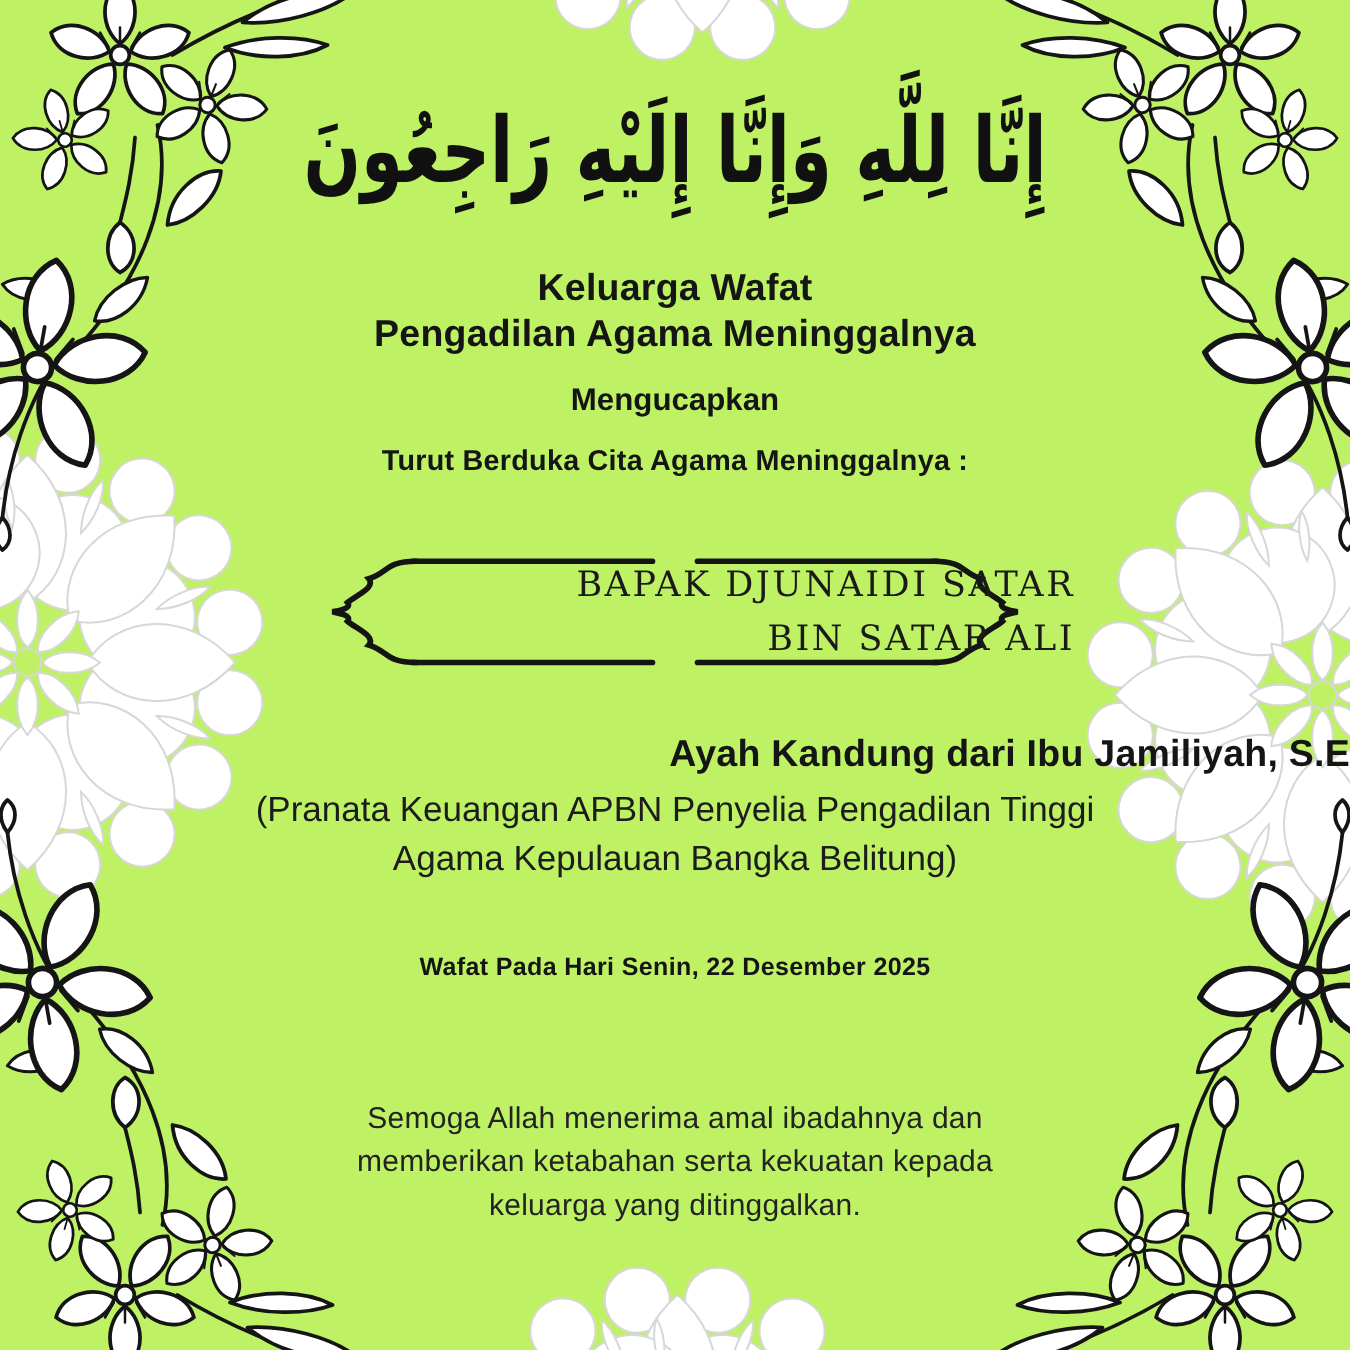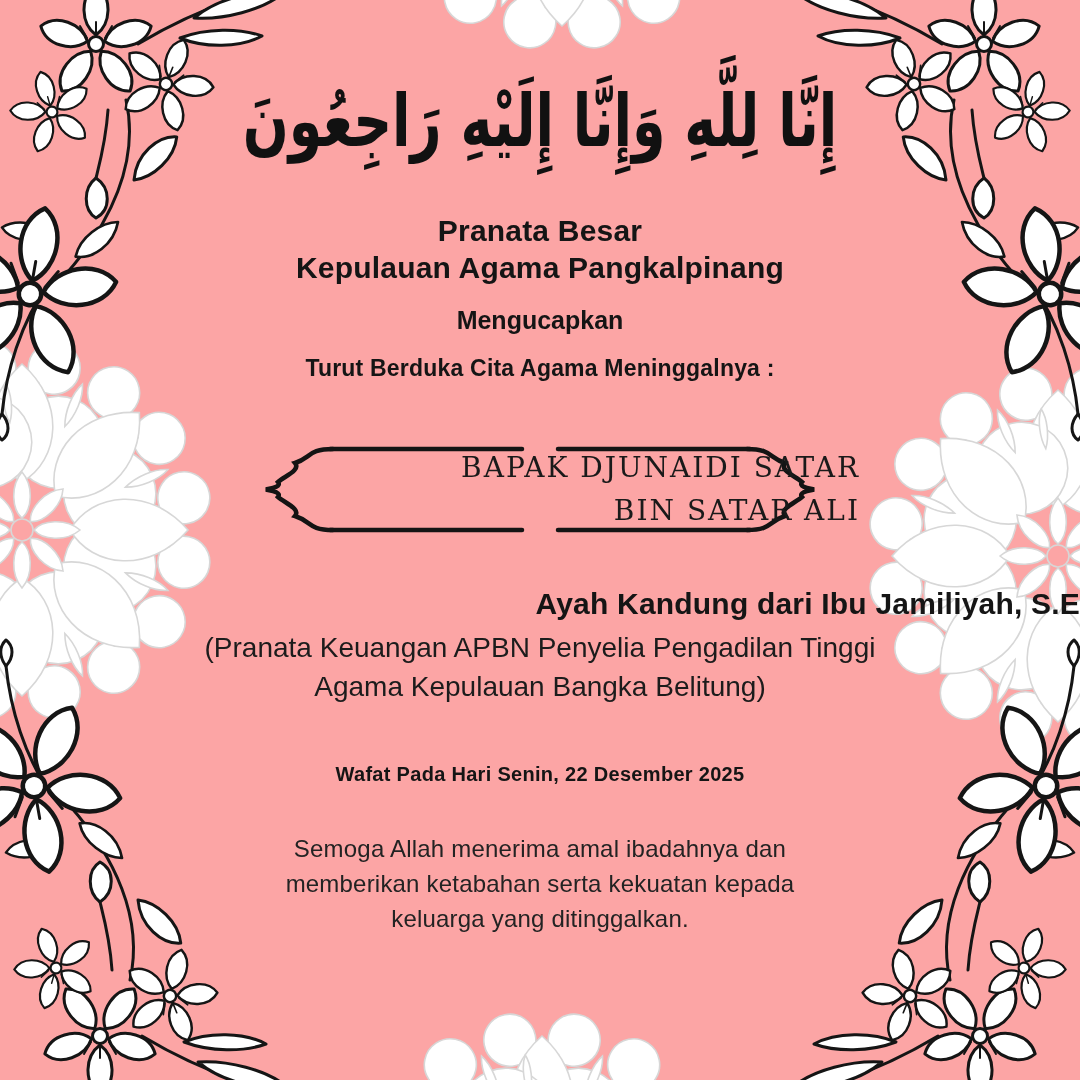--- a/index.html
+++ b/index.html
@@ -1,35 +1,35 @@
 <!DOCTYPE html>
 <html><head>
 <meta charset="utf-8">
 <style>
   html,body{margin:0;padding:0;background:#ffffff;}
-  .canvas{position:relative;width:1080px;height:1080px;background:#fca5a5;overflow:hidden;
+  .canvas{position:relative;width:1080px;height:1080px;background:#bef264;overflow:hidden;
           font-family:"Liberation Sans",sans-serif;color:#151515;}
   .bg{position:absolute;left:0;top:0;width:1080px;height:1080px;}
   .abs{position:absolute;left:0;right:0;text-align:center;}
   .calligraphy{top:78px;font-family:"DejaVu Sans",sans-serif;direction:rtl;font-weight:700;
                font-size:54px;transform:scaleY(1.35);transform-origin:50% 0;color:#111;}
   .org{top:212px;font-size:30px;font-weight:700;line-height:37px;letter-spacing:.2px;}
   .announce{top:306px;font-size:25px;font-weight:700;}
   .condole{top:355px;font-size:23px;font-weight:700;letter-spacing:.2px;}
   .name-frame{position:absolute;left:220px;top:441px;width:640px;height:97px;}
   .frame-svg{position:absolute;left:0;top:0;width:100%;height:100%;}
   .name-line{position:absolute;left:0;right:0;text-align:right;
              font-family:"DejaVu Serif","Liberation Serif",serif;font-size:28px;
              letter-spacing:2px;color:#1a1a1a;}
   .name1{top:10px;}
   .name2{top:53px;}
   .relation1{top:587px;font-size:30px;font-weight:700;letter-spacing:.2px;text-align:right;}
   .relation-sub{top:628px;font-size:28px;font-weight:400;line-height:39px;color:#1c1c1c;}
   .date{top:763px;font-size:20px;font-weight:700;letter-spacing:.3px;}
-  .prayer{top:831px;font-size:24px;font-weight:400;line-height:35px;color:#232323;letter-spacing:.2px;}
+  .prayer{top:877px;font-size:24px;font-weight:400;line-height:35px;color:#232323;letter-spacing:.2px;}
 </style>
 </head>
 <body>
 
 <div class="canvas">
 
   <svg class="bg" viewBox="0 0 1080 1080" aria-hidden="true">
     <defs>
 
       <path id="petal" d="M0,-9 C-15,-20 -17,-47 0,-58 C17,-47 15,-20 0,-9 Z"></path>
@@ -107,22 +107,22 @@
 
     <use href="#floral" transform="translate(-12,-18)"></use>
     <use href="#floral" transform="translate(1092,-18) scale(-1,1)"></use>
     <use href="#floral" transform="translate(-8,1098) scale(1,-1)"></use>
     <use href="#floral" transform="translate(1088,1098) scale(-1,-1)"></use>
   </svg>
 
   <div class="abs calligraphy" dir="rtl">إِنَّا لِلَّهِ وَإِنَّا إِلَيْهِ رَاجِعُونَ</div>
 
   <div class="abs org">
-    <div>Pranata Besar</div>
-    <div>Kepulauan Agama Pangkalpinang</div>
+    <div>Keluarga Wafat</div>
+    <div>Pengadilan Agama Meninggalnya</div>
   </div>
 
   <div class="abs announce">Mengucapkan</div>
 
   <div class="abs condole">Turut Berduka Cita Agama Meninggalnya :</div>
 
   <div class="name-frame">
     <svg class="frame-svg" viewBox="0 0 640 97" aria-hidden="true">
       <g id="fhalf" stroke="#141414" stroke-width="4.5" fill="none" stroke-linecap="round">
         <path d="M113,8 C88,8 91,17 75,22 C81,29 65,35 58,41 C62,46 50,47.5 46,48.5 C50,49.5 62,51 58,56 C65,62 81,68 75,75 C91,80 88,89 113,89"></path>

